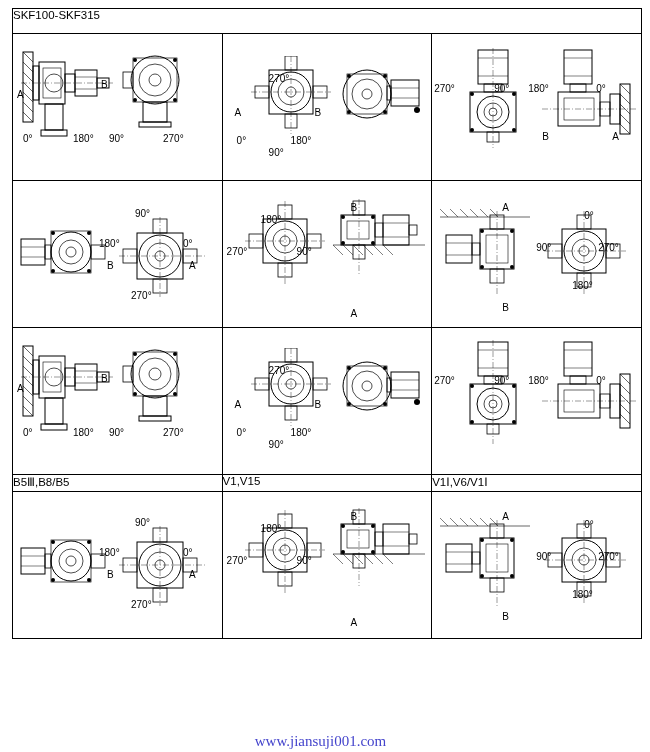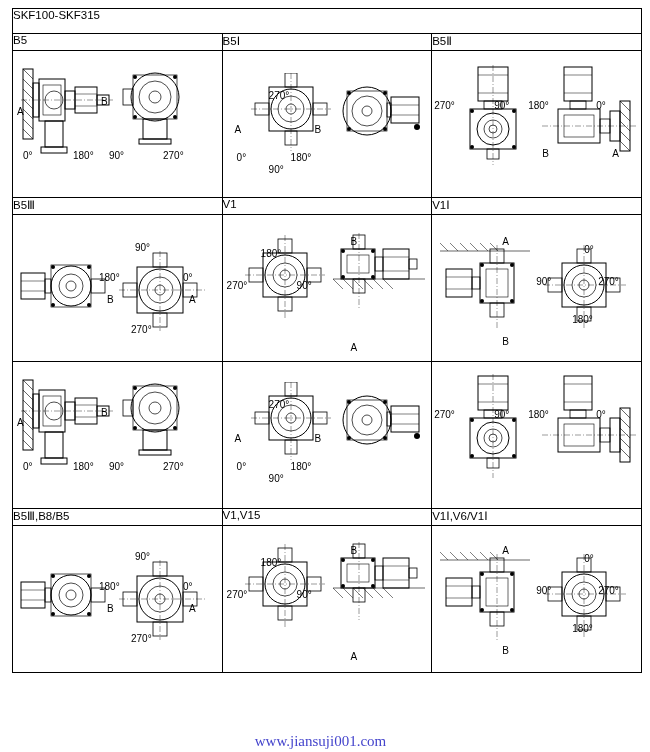--- a/index.html
+++ b/index.html
@@ -28,25 +28,20 @@
         <col class="colw">
         <col class="colw">
         <col class="colw">
       </colgroup>
 
     <tbody>
         <tr>
       <td colspan="3" class="sectionhead">SKF100-SKF315</td>
     </tr>
 
-    <tr>
-      <td class="cellhead">B5</td>
-      <td class="cellhead">B5Ⅰ</td>
-      <td class="cellhead">B5Ⅱ</td>
-    </tr>
 
     <tr>
       <td class="cellbody">
         <div class="figwrap">
           <svg class="fig" style="left:8px;top:10px" width="92" height="100" viewBox="0 0 92 100">
             <rect x="2" y="8" width="10" height="70" fill="none" stroke="#000" stroke-width="1"></rect>
             <path d="M2 8 L12 18 M2 18 L12 28 M2 28 L12 38 M2 38 L12 48 M2 48 L12 58 M2 58 L12 68 M2 68 L12 78" stroke="#000" stroke-width=".6"></path>
             <rect x="12" y="22" width="6" height="34" fill="none" stroke="#000" stroke-width="1"></rect>
             <rect x="18" y="18" width="26" height="42" fill="none" stroke="#000" stroke-width="1"></rect>
             <rect x="22" y="24" width="18" height="30" fill="none" stroke="#000" stroke-width=".6"></rect>
@@ -154,25 +149,20 @@
           <span class="lbl" style="left:2px;top:50px">270°</span>
           <span class="lbl" style="left:62px;top:50px">90°</span>
           <span class="lbl" style="left:96px;top:50px">180°</span>
           <span class="lbl" style="left:164px;top:50px">0°</span>
           <span class="lbl" style="left:110px;top:98px">B</span>
           <span class="lbl" style="left:180px;top:98px">A</span>
         </div>
       </td>
     </tr>
 
-    <tr>
-      <td class="cellhead">B5Ⅲ</td>
-      <td class="cellhead">V1</td>
-      <td class="cellhead">V1Ⅰ</td>
-    </tr>
 
     <tr>
       <td class="cellbody">
         <div class="figwrap">
           <svg class="fig" style="left:6px;top:40px" width="90" height="70" viewBox="0 0 90 70">
             <rect x="2" y="18" width="24" height="26" fill="none" stroke="#000" stroke-width="1"></rect>
             <line x1="2" y1="26" x2="26" y2="26" stroke="#000" stroke-width=".5"></line>
             <line x1="2" y1="36" x2="26" y2="36" stroke="#000" stroke-width=".5"></line>
             <rect x="26" y="24" width="6" height="14" fill="none" stroke="#000" stroke-width=".8"></rect>
             <rect x="32" y="10" width="40" height="42" fill="none" stroke="#000" stroke-width=".7"></rect>

